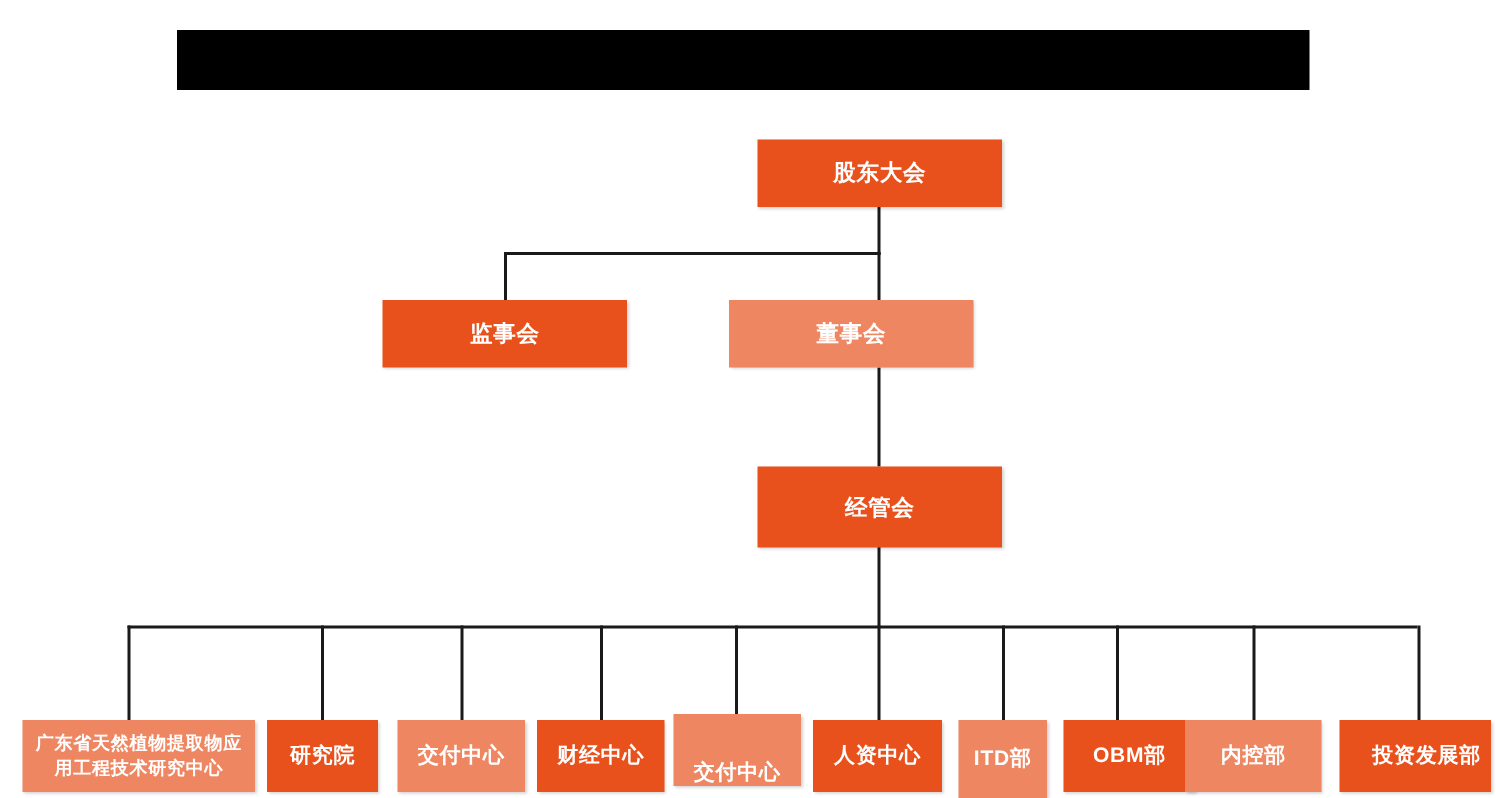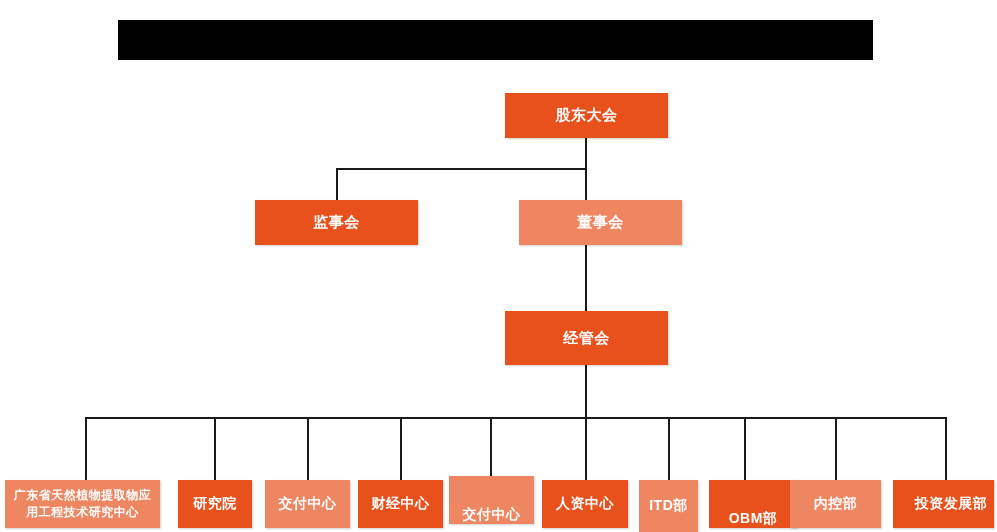--- a/index.html
+++ b/index.html
@@ -113,29 +113,29 @@
   <div class="line-v" style="left:945px; top:417px; height:63px;"></div>
 
   <div class="node shade-dark lvl-top" style="left:255px; top:200px; width:163px; height:45px;">
     <span class="node-label">监事会</span>
   </div>
 
   <div class="node shade-dark lvl-top" style="left:505px; top:93px; width:163px; height:45px;">
     <span class="node-label">股东大会</span>
   </div>
 
-  <div class="node shade-light lvl-top" style="left:519px; top:200px; width:163px; height:45px;">
+  <div class="node shade-light lvl-top" style="left:486px; top:200px; width:163px; height:45px;">
     <span class="node-label">董事会</span>
   </div>
 
   <div class="node shade-dark lvl-top" style="left:505px; top:311px; width:163px; height:54px;">
     <span class="node-label">经管会</span>
   </div>
 
-  <div class="node shade-light leaf-wide" style="left:5px; top:480px; width:155px; height:48px;">
+  <div class="node shade-light leaf-wide" style="left:15px; top:480px; width:155px; height:48px;">
     <span class="node-label">广东省天然植物提取物应用工程技术研究中心</span>
   </div>
 
   <div class="node shade-dark lvl-leaf" style="left:178px; top:480px; width:74px; height:48px;">
     <span class="node-label">研究院</span>
   </div>
 
   <div class="node shade-light lvl-leaf" style="left:265px; top:480px; width:85px; height:48px;">
     <span class="node-label">交付中心</span>
   </div>
@@ -149,21 +149,21 @@
   </div>
 
   <div class="node shade-dark lvl-leaf" style="left:542px; top:480px; width:86px; height:48px;">
     <span class="node-label">人资中心</span>
   </div>
 
   <div class="node shade-light lvl-leaf" style="left:639px; top:480px; width:59px; height:52px;">
     <span class="node-label">ITD部</span>
   </div>
 
-  <div class="node shade-dark lvl-leaf" style="left:709px; top:480px; width:88px; height:48px;align-items:flex-end;">
+  <div class="node shade-dark lvl-leaf" style="left:709px; top:480px; width:88px; height:48px;">
     <span class="node-label">OBM部</span>
   </div>
 
   <div class="node shade-light lvl-leaf" style="left:790px; top:480px; width:91px; height:48px;">
     <span class="node-label">内控部</span>
   </div>
 
   <div class="node shade-dark lvl-leaf" style="left:893px; top:480px; width:101px; height:48px;padding-left:15px;">
     <span class="node-label">投资发展部</span>
   </div>

